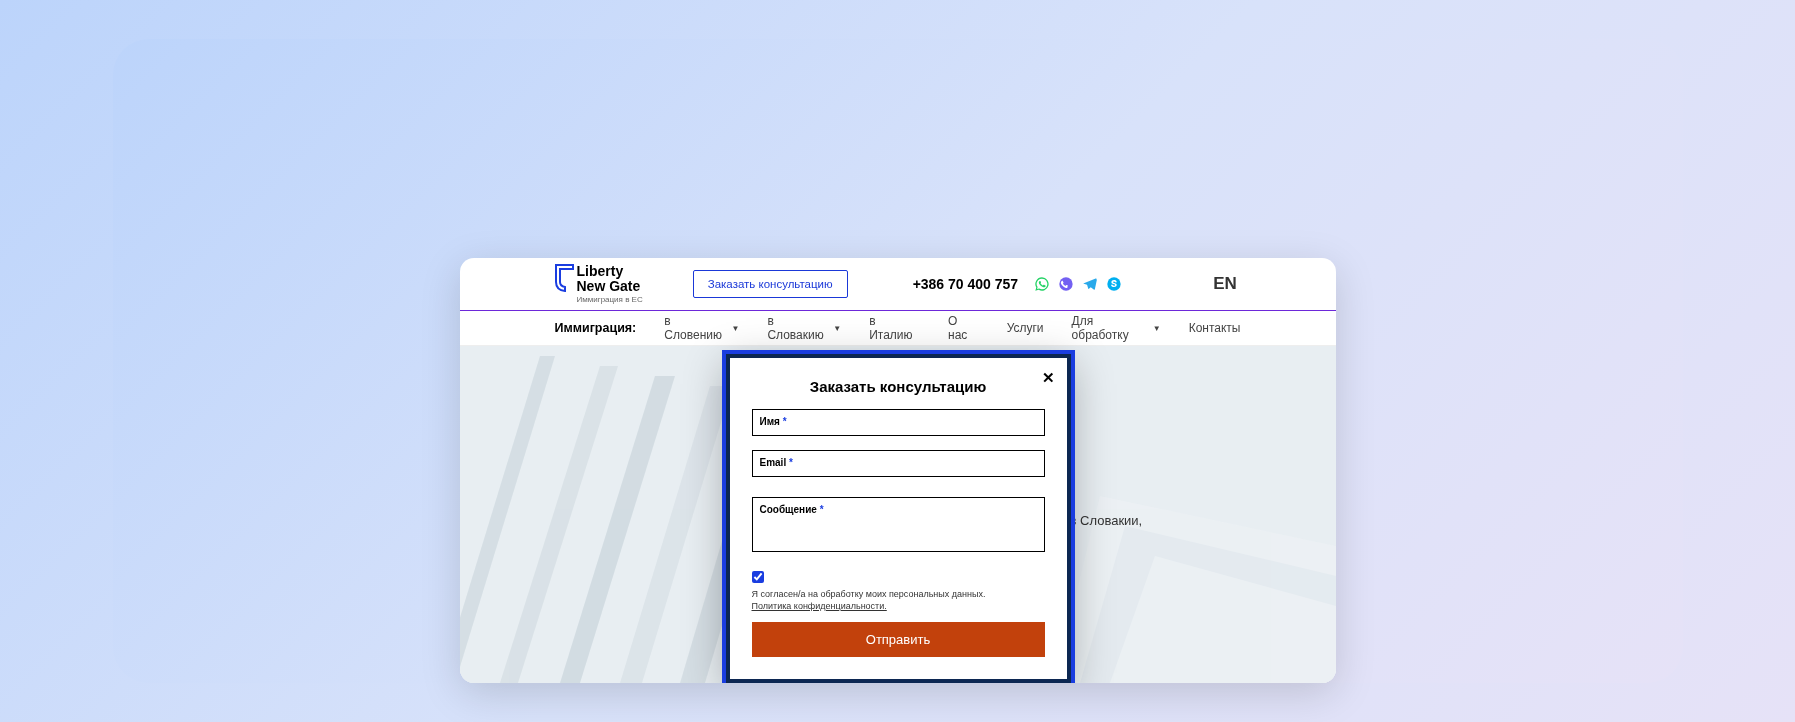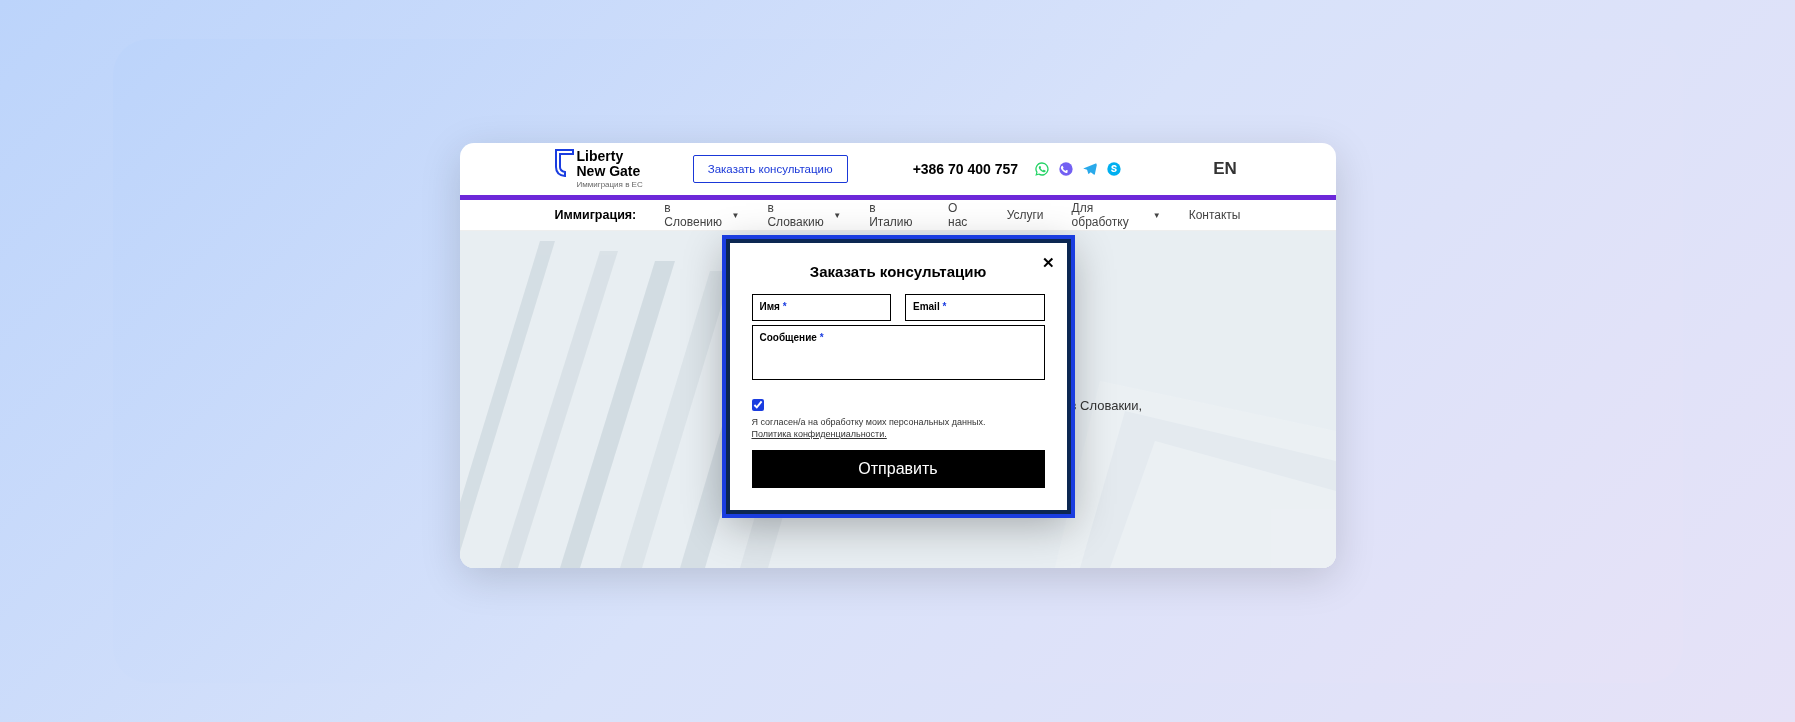--- a/index.html
+++ b/index.html
@@ -1,53 +1,53 @@
 <!DOCTYPE html>
 <html><head>
 <meta charset="utf-8">
 <style>
 * { margin: 0; padding: 0; box-sizing: border-box; }
 body { font-family: -apple-system, BlinkMacSystemFont, "Segoe UI", Arial, sans-serif; background: linear-gradient(135deg, #bcd4fb 0%, #d8e2fa 50%, #e6e2f7 100%); width: 1795px; height: 722px; display: flex; align-items: center; justify-content: center; }
-.outer-frame { width: 1570px; height: 644px; background: linear-gradient(135deg, #bcd4fb 0%, #d8e2fa 50%, #e6e2f7 100%); border-radius: 36px; display: flex; align-items: flex-start; justify-content: center; padding-top: 104px; position: relative; }
+.outer-frame { width: 1570px; height: 644px; background: linear-gradient(135deg, #bcd4fb 0%, #d8e2fa 50%, #e6e2f7 100%); border-radius: 36px; display: flex; align-items: flex-end; justify-content: center; padding-top: 104px; position: relative; }
 .browser-window { width: 876px; height: 425px; background: #fff; border-radius: 14px; overflow: hidden; box-shadow: 0 10px 40px rgba(0,0,0,0.15); position: relative; }
 .header-bar { display: flex; align-items: center; padding: 10px 95px 10px 95px; height: 52px; gap: 50px; }
 .logo-block { display: flex; align-items: flex-start; gap: 2px; }
 .logo-shield { width: 20px; height: 28px; }
 .logo-text { display: flex; flex-direction: column; line-height: 1.05; }
 .logo-line1 { font-weight: 700; font-size: 14px; color: #000; }
 .logo-line2 { font-weight: 700; font-size: 14px; color: #000; }
 .logo-tagline { font-size: 8px; color: #666; margin-top: 2px; }
 .consult-btn { border: 1.5px solid #1a38d8; color: #1a38d8; background: #fff; padding: 7px 14px; font-size: 11.5px; font-weight: 500; border-radius: 2px; cursor: pointer; }
 .phone { font-weight: 700; font-size: 14px; color: #000; margin-left: 15px; }
 .social-icons { display: flex; gap: 6px; align-items: center; margin-left: -35px;}
 .social-icons span { display: inline-flex; width: 18px; height: 18px; align-items: center; justify-content: center; }
 .lang { font-weight: 700; font-size: 17px; color: #333; margin-left: 40px; cursor: pointer; }
-.nav-bar { border-top: 5px solid #6d28d9; border-bottom: 1px solid #eee; padding: 10px 95px; display: flex; align-items: center; gap: 28px; height: 36px; }
+.nav-bar { border-top: 1px solid #6d28d9; border-bottom: 1px solid #eee; padding: 10px 95px; display: flex; align-items: center; gap: 28px; height: 36px; }
 .nav-label { font-weight: 700; font-size: 12.5px; color: #000; }
 .nav-item { font-size: 12px; color: #444; cursor: pointer; display: flex; align-items: center; gap: 3px; }
 .chevron { font-size: 8px; }
 .hero { height: 337px; position: relative; background: linear-gradient(90deg, rgba(230,236,240,0.9), rgba(245,248,250,0.85)); }
 .hero-bg { position: absolute; inset: 0; }
 .hero-content { position: absolute; right: 40px; top: 70px; width: 320px; text-align: left; }
 .hero-title { font-family: Georgia, 'Times New Roman', serif; font-weight: 900; font-size: 30px; line-height: 1.2; color: #111; }
 .hero-sub { font-size: 13px; color: #333; margin-top: 24px; line-height: 1.4; }
 .modal-overlay { position: absolute; top: 96px; left: 266px; width: 345px; background: #fff; border: 4px solid #0c2752; outline: 4px solid #1a3de0; box-shadow: 0 10px 40px rgba(0,0,0,0.3); padding: 14px 22px 22px 22px; }
 .modal-close { position: absolute; top: 12px; right: 12px; font-size: 15px; font-weight: 700; color: #000; cursor: pointer; line-height: 1; }
 .modal-title { text-align: center; font-weight: 700; font-size: 15px; color: #000; margin-bottom: 14px; margin-top: 6px; }
-.form-row { display: flex; gap: 14px; margin-bottom: 4px; }
+.form-row { display: flex; gap: 14px; margin-bottom: 20px; flex-direction: column; }
 .form-field { flex: 1; position: relative; }
 .form-input { width: 100%; border: 1px solid #000; padding: 7px 8px; font-size: 10px; outline: none; }
 .form-label { position: absolute; top: 7px; left: 8px; font-size: 10px; font-weight: 700; color: #000; pointer-events: none; }
 .form-label .req { color: #1a3de0; }
 .form-textarea { width: 100%; border: 1px solid #000; padding: 7px 8px; font-size: 10px; height: 55px; resize: none; outline: none; font-family: inherit; }
 .consent-row { display: flex; gap: 6px; align-items: flex-start; margin: 14px 0 10px 0; flex-direction: column; }
 .consent-check { width: 12px; height: 12px; accent-color: #1a3de0; flex-shrink: 0; margin-top: 1px; }
 .consent-text { font-size: 9px; color: #333; line-height: 1.3; }
 .consent-text a { color: #333; text-decoration: underline; }
-.submit-btn { width: 100%; background: #000000; color: #fff; border: none; padding: 10px 0; font-size: 16px; font-weight: 500; cursor: pointer; }
+.submit-btn { width: 100%; background: #c2410c; color: #fff; border: none; padding: 10px 0; font-size: 13px; font-weight: 500; cursor: pointer; }
 </style>
 </head>
 <body>
 
 <div class="outer-frame">
   <div class="browser-window">
 
     <div class="header-bar">
       <div class="logo-block">
         <svg class="logo-shield" viewBox="0 0 20 28">

